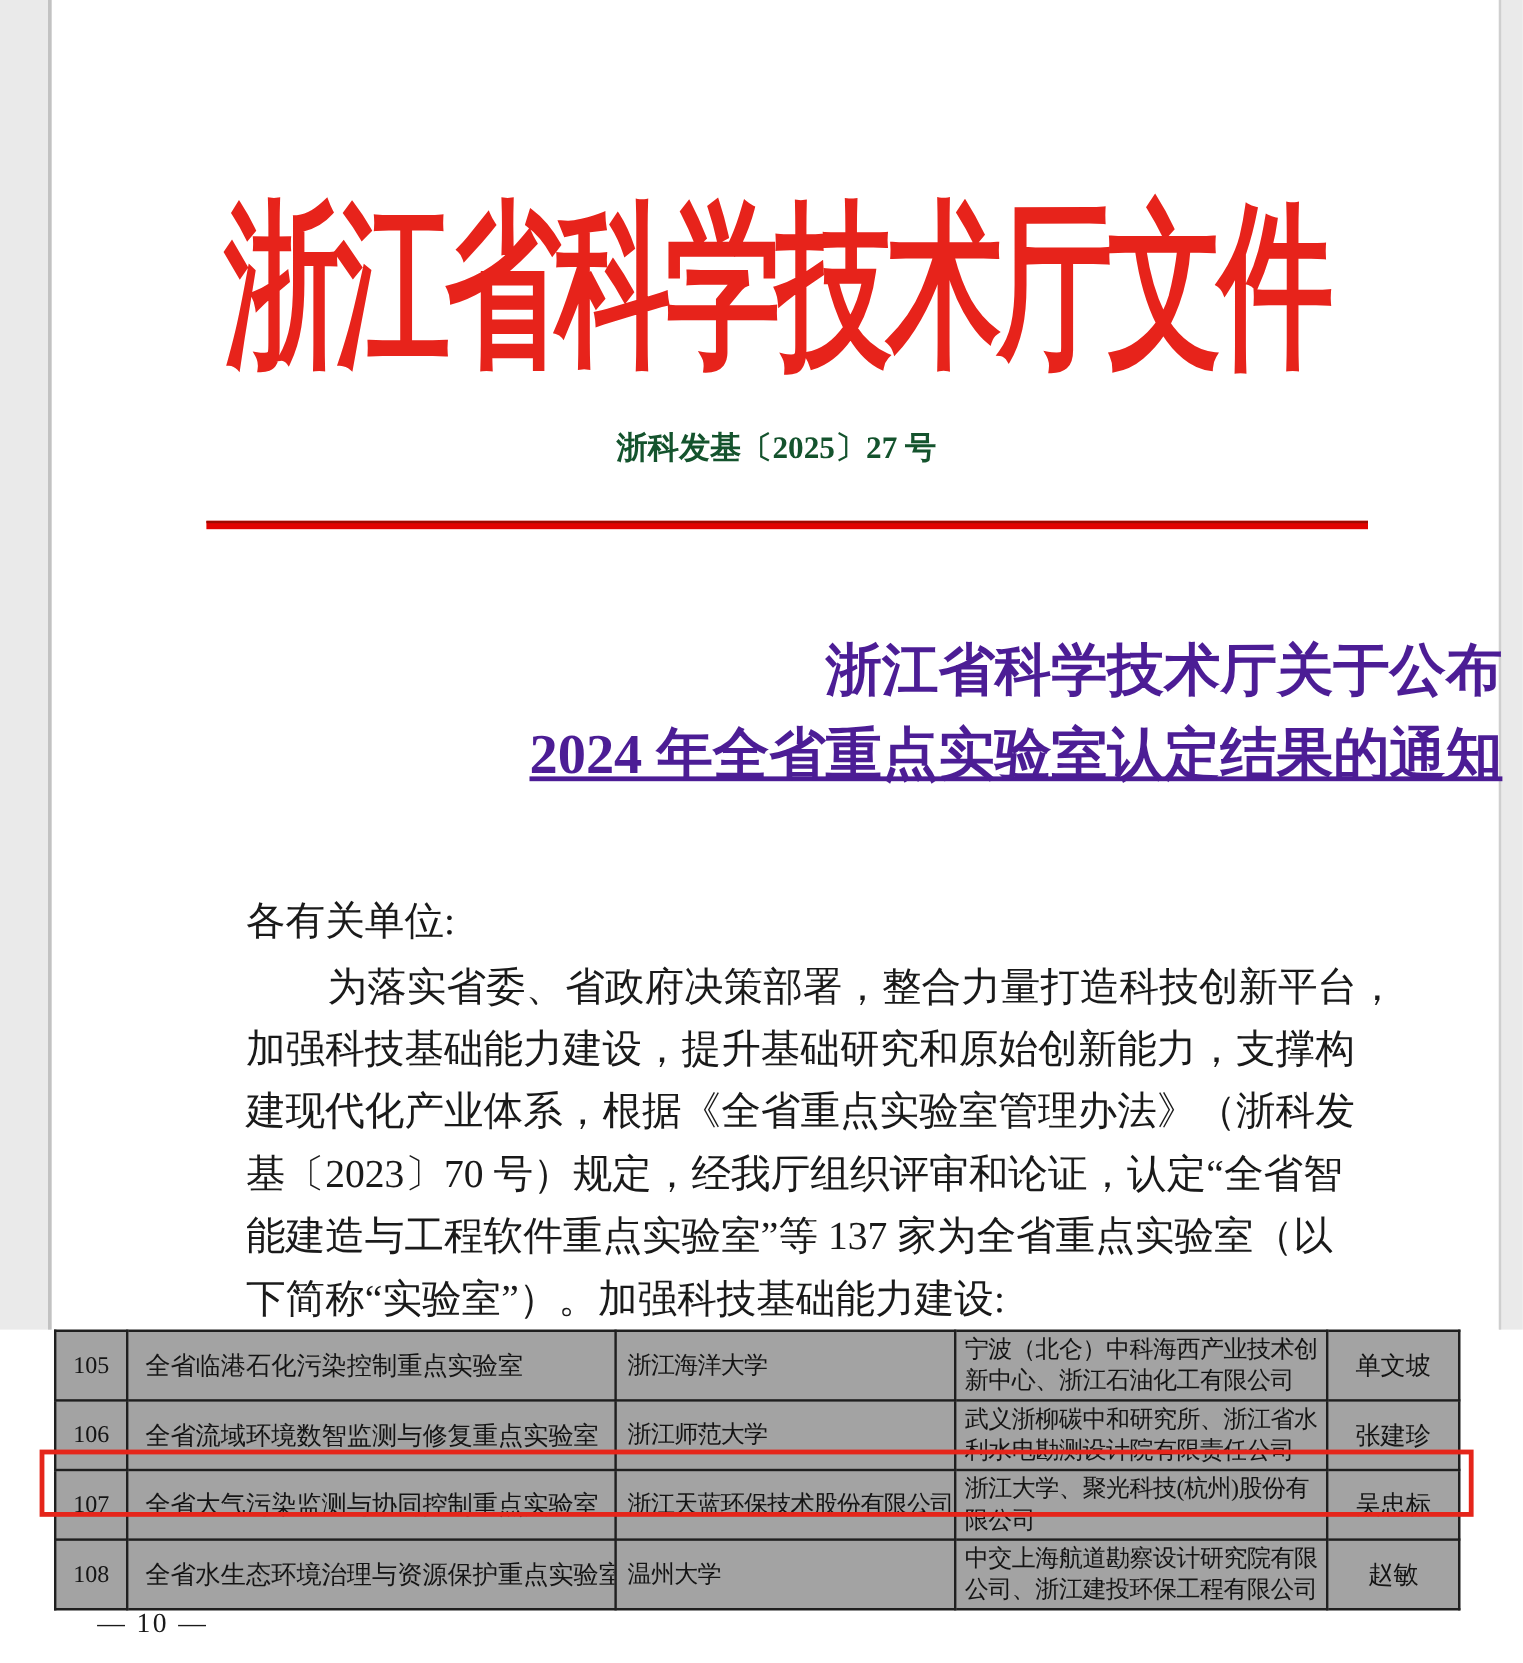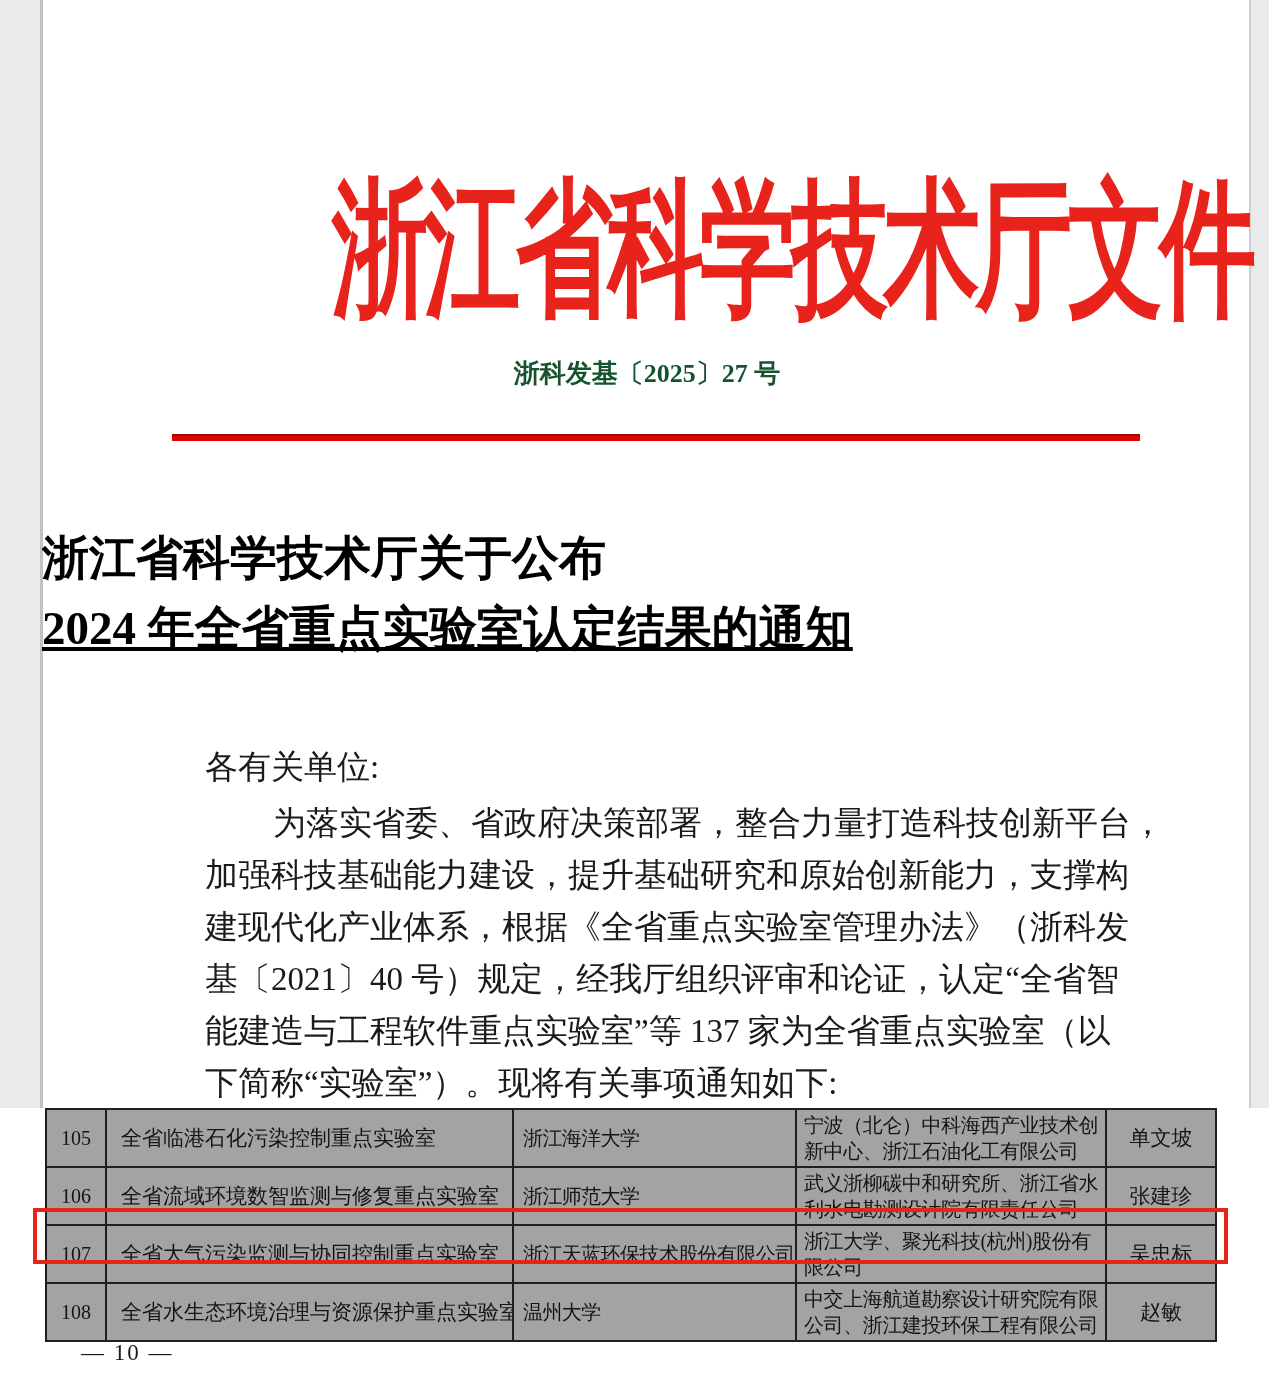--- a/index.html
+++ b/index.html
@@ -7,38 +7,38 @@
     width:1269px;height:1386px;position:relative;background:#ffffff;
     font-family:"Liberation Serif","DejaVu Serif",serif;
     color:#1c1c1c;overflow:hidden;
   }
   
   .margin-strip{position:absolute;top:0;height:1108px;background:#eaeaea;}
   .margin-left{left:0;width:40px;border-right:3px solid #c2c2c2;}
   .margin-right{left:1249px;width:20px;border-left:2px solid #cfcfcf;}
 
   .agency-title{
-    position:absolute;top:197px;left:42px;width:1210px;text-align:right;
-    color:#e7231b;font-weight:bold;white-space:nowrap;
+    position:absolute;top:197px;left:42px;width:1210px;text-align:center;
+    color:#e7231b;font-weight:bold;white-space:nowrap;font-family:Liberation Mono, monospace;
   }
   .agency-title .stretch{
     display:inline-block;font-size:96px;line-height:106px;letter-spacing:-4px;
     transform:scaleY(1.55);transform-origin:center;
   }
   .doc-number{
     position:absolute;top:356px;left:42px;width:1210px;text-align:center;
     font-size:26px;font-weight:bold;color:#14532d;
   }
   .red-rule{
     position:absolute;top:434px;left:172px;width:968px;height:5px;
     background:#e10300;border-top:2px solid #9e0a00;
   }
   .notice-title{
-    position:absolute;left:42px;width:1210px;text-align:left;
-    font-size:47px;font-weight:bold;color:#000000;white-space:nowrap;
+    position:absolute;left:42px;width:1210px;text-align:right;
+    font-size:47px;font-weight:bold;color:#4c1d95;white-space:nowrap;
   }
   .nt1{top:527px;}
   .nt2{top:597px;text-decoration:underline;}
   .salutation{
     position:absolute;top:745px;left:205px;font-size:33px;color:#1a1a1a;
   }
   .para-line{
     position:absolute;left:205px;width:902px;height:52px;line-height:52px;
     font-size:33px;color:#1a1a1a;text-align:justify;text-align-last:justify;
     white-space:nowrap;
@@ -90,23 +90,23 @@
 <div class="red-rule"></div>
 
 <div class="notice-title nt1">浙江省科学技术厅关于公布</div>
 <div class="notice-title nt2">2024 年全省重点实验室认定结果的通知</div>
 
 <div class="salutation">各有关单位:</div>
 
 <div class="para-line first pl0">为落实省委、省政府决策部署，整合力量打造科技创新平台，</div>
 <div class="para-line pl1">加强科技基础能力建设，提升基础研究和原始创新能力，支撑构</div>
 <div class="para-line pl2">建现代化产业体系，根据《全省重点实验室管理办法》（浙科发</div>
-<div class="para-line pl3">基〔2021〕40 号）规定，经我厅组织评审和论证，认定“全省智</div>
+<div class="para-line pl3">基〔2023〕70 号）规定，经我厅组织评审和论证，认定“全省智</div>
 <div class="para-line pl4">能建造与工程软件重点实验室”等 137 家为全省重点实验室（以</div>
-<div class="para-line last pl5">下简称“实验室”）。现将有关事项通知如下:</div>
+<div class="para-line last pl5">下简称“实验室”）。加强科技基础能力建设:</div>
 
 <table class="result-table">
   <colgroup>
     <col style="width:60px">
       <col style="width:407px">
       <col style="width:283px">
       <col style="width:310px">
       <col style="width:110px">
   </colgroup>
   <tbody>

